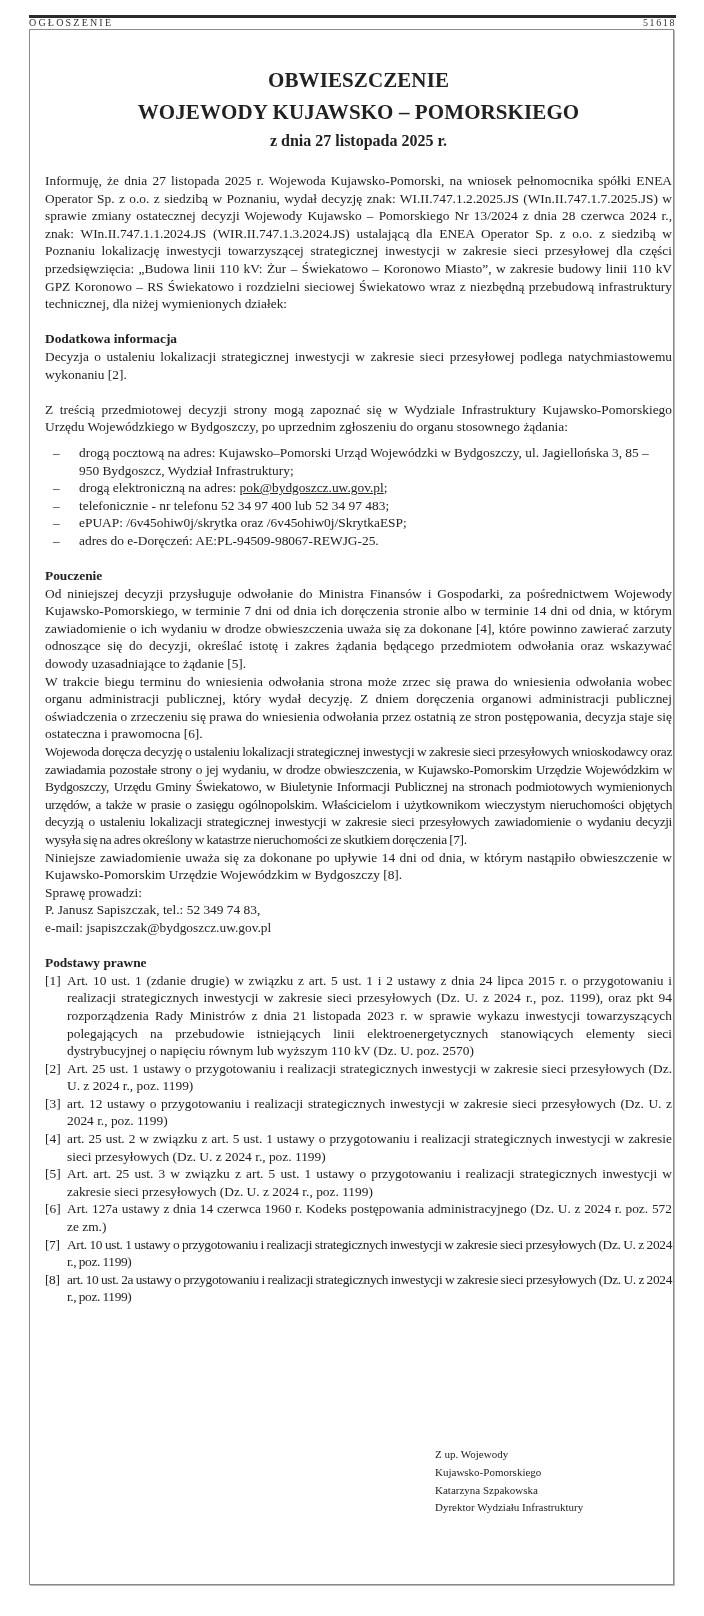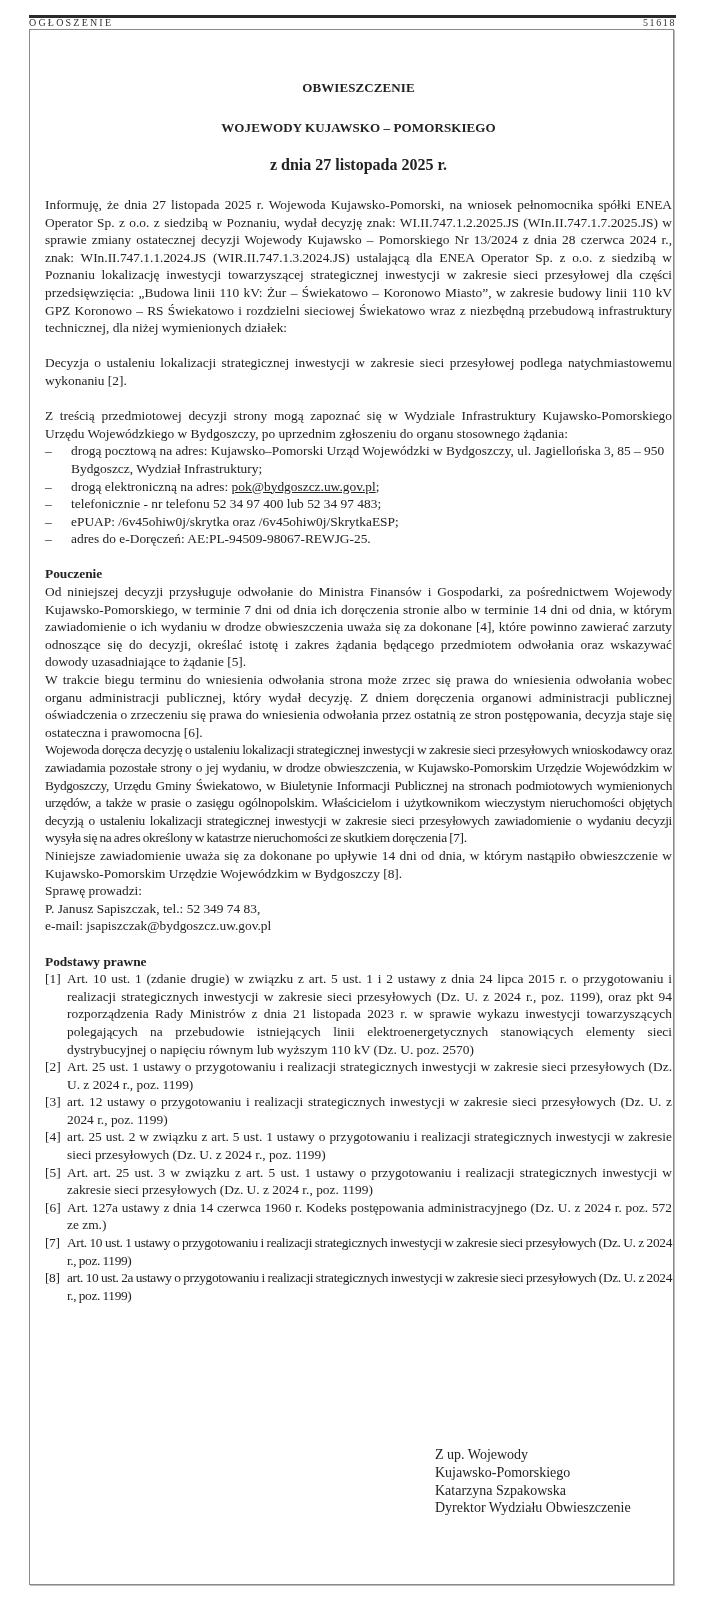--- a/index.html
+++ b/index.html
@@ -18,43 +18,43 @@
     .header-row .right { position: absolute; right: 0; top: 0; letter-spacing: 1.6px; }
     .frame {
       position: absolute; left: 29px; top: 29px; width: 645px; height: 1556px;
       border: 1.5px solid #8a8a8a; box-sizing: border-box; box-shadow: 1px 1px 0 #bcbcbc;
     }
     .content {
       position: absolute; left: 45px; top: 60px; width: 627px;
       font-size: 13.4px; line-height: 17.6px;
     }
     .title {
-      text-align: center; font-weight: bold; font-size: 13px; line-height: 24px; margin: 16px;
+      text-align: center; font-weight: bold; font-size: 21px; line-height: 24px; margin: 8px;
       letter-spacing: 0.1px;
     }
     .date {
       text-align: center; font-weight: bold; font-size: 16px; line-height: 18px; margin: 2px 0 0 0;
     }
     p { margin: 0; text-align: justify; }
     .intro { margin-top: 22px; }
     .section { margin-top: 17.6px; }
     .heading { font-weight: bold; }
     .underline { text-decoration: underline; }
     .bold { font-weight: bold; }
-    ul.dash { list-style: none; margin: 0; padding: 0; }
+    ul.dash { list-style: none; margin: 8px; padding: 0; }
     ul.dash li { position: relative; padding-left: 26px; text-align: left; }
     ul.dash li::before {
       content: "\2013"; position: absolute; left: 0; top: 0;
     }
     .link { text-decoration: underline; }
     ol.refs { list-style: none; margin: 0; padding: 0; }
     ol.refs li { position: relative; padding-left: 22px; text-align: justify; }
     ol.refs li .num { position: absolute; left: 0; top: 0; }
     .signature {
-      position: absolute; left: 435px; top: 1446px; font-size: 14px; line-height: 17.8px;
+      position: absolute; left: 435px; top: 1446px; font-size: 11px; line-height: 17.8px;
     }
     .tight { letter-spacing: -0.35px; word-spacing: -0.6px; }
   </style>
 </head>
 <body>
 
 <div class="top-rule"></div>
 <div class="header-row">
   <span class="left">OGŁOSZENIE</span>
   <span class="right">51618</span>
@@ -64,20 +64,21 @@
 
 <div class="content">
   <h1 class="title">OBWIESZCZENIE</h1>
   <h1 class="title">WOJEWODY KUJAWSKO – POMORSKIEGO</h1>
   <p class="date">z dnia 27 listopada 2025 r.</p>
 
   <p class="intro">Informuję, że dnia 27 listopada 2025 r. Wojewoda Kujawsko-Pomorski, na wniosek pełnomocnika spółki ENEA Operator Sp. z o.o. z siedzibą w Poznaniu, wydał decyzję znak: WI.II.747.1.2.2025.JS (WIn.II.747.1.7.2025.JS) w sprawie zmiany ostatecznej decyzji Wojewody Kujawsko – Pomorskiego Nr 13/2024 z dnia 28 czerwca 2024 r., znak: WIn.II.747.1.1.2024.JS (WIR.II.747.1.3.2024.JS) ustalającą dla ENEA Operator Sp. z o.o. z siedzibą w Poznaniu lokalizację inwestycji towarzyszącej strategicznej inwestycji w zakresie sieci przesyłowej dla części przedsięwzięcia: „Budowa linii 110 kV: Żur – Świekatowo – Koronowo Miasto”, w zakresie budowy linii 110 kV GPZ Koronowo – RS Świekatowo i rozdzielni sieciowej Świekatowo wraz z niezbędną przebudową infrastruktury technicznej, dla niżej wymienionych działek:</p>
 
 
   <div class="section">
+    <p class="heading">Dodatkowa informacja</p>
     <p>Decyzja o ustaleniu lokalizacji strategicznej inwestycji w zakresie sieci przesyłowej podlega natychmiastowemu wykonaniu [2].</p>
   </div>
 
   <div class="section">
     <p>Z treścią przedmiotowej decyzji strony mogą zapoznać się w Wydziale Infrastruktury Kujawsko-Pomorskiego Urzędu Wojewódzkiego w Bydgoszczy, po uprzednim zgłoszeniu do organu stosownego żądania:</p>
     <ul class="dash">
       <li>drogą pocztową na adres: Kujawsko–Pomorski Urząd Wojewódzki w Bydgoszczy, ul. Jagiellońska 3, 85 – 950 Bydgoszcz, Wydział Infrastruktury;</li>
       <li><span>drogą elektroniczną na adres: </span><span class="link">pok@bydgoszcz.uw.gov.pl</span><span>;</span></li>
       <li>telefonicznie - nr  telefonu 52 34 97 400 lub 52 34 97 483;</li>
       <li>ePUAP: /6v45ohiw0j/skrytka oraz /6v45ohiw0j/SkrytkaESP;</li>
@@ -108,14 +109,14 @@
       <li class="tight"><span class="num">[7]</span><span>Art. 10 ust. 1 ustawy o przygotowaniu i realizacji strategicznych inwestycji w zakresie sieci przesyłowych (Dz. U. z 2024 r., poz. 1199)</span></li>
       <li class="tight"><span class="num">[8]</span><span>art. 10 ust. 2a ustawy o przygotowaniu i realizacji strategicznych inwestycji w zakresie sieci przesyłowych (Dz. U. z 2024 r., poz. 1199)</span></li>
     </ol>
   </div>
 </div>
 
 <div class="signature">
   <div>Z up. Wojewody</div>
   <div>Kujawsko-Pomorskiego</div>
   <div>Katarzyna Szpakowska</div>
-  <div>Dyrektor Wydziału Obwieszczenie</div>
+  <div>Dyrektor Wydziału Infrastruktury</div>
 </div>
 
 </body></html>

